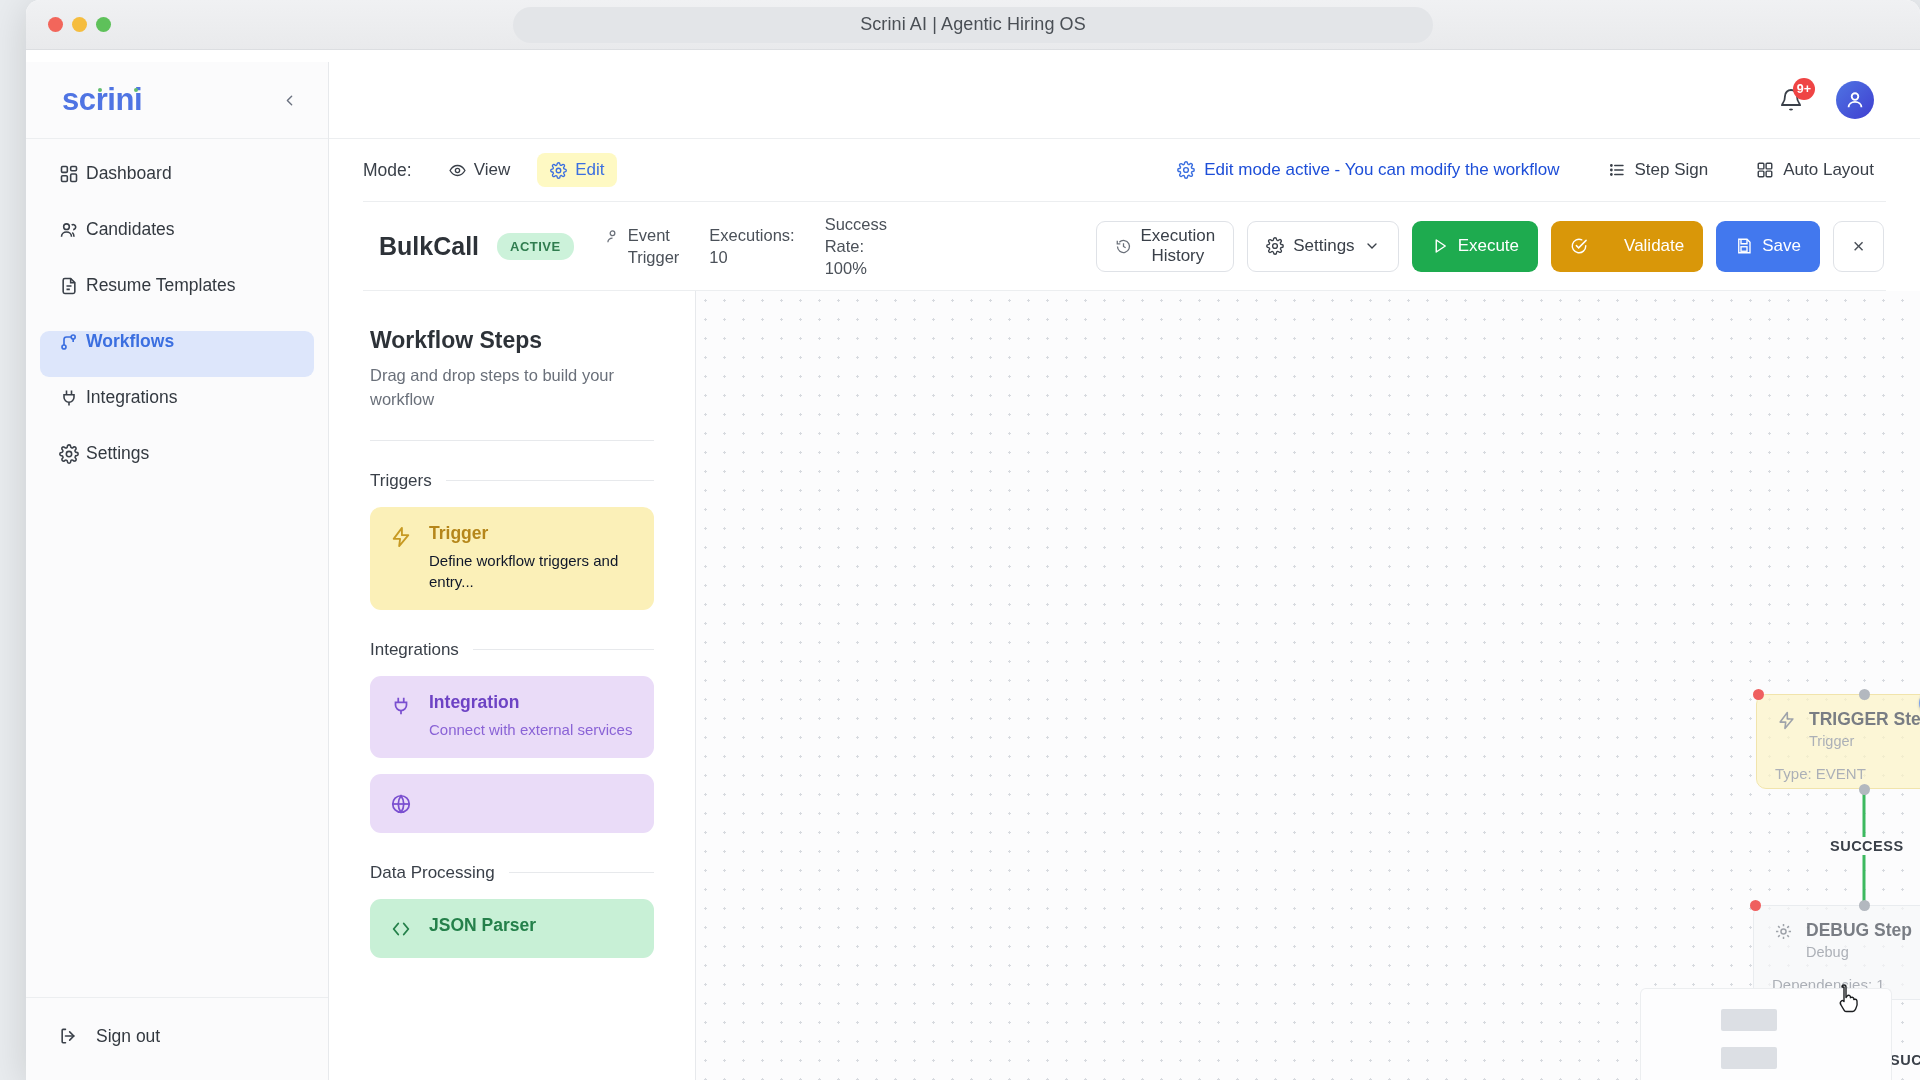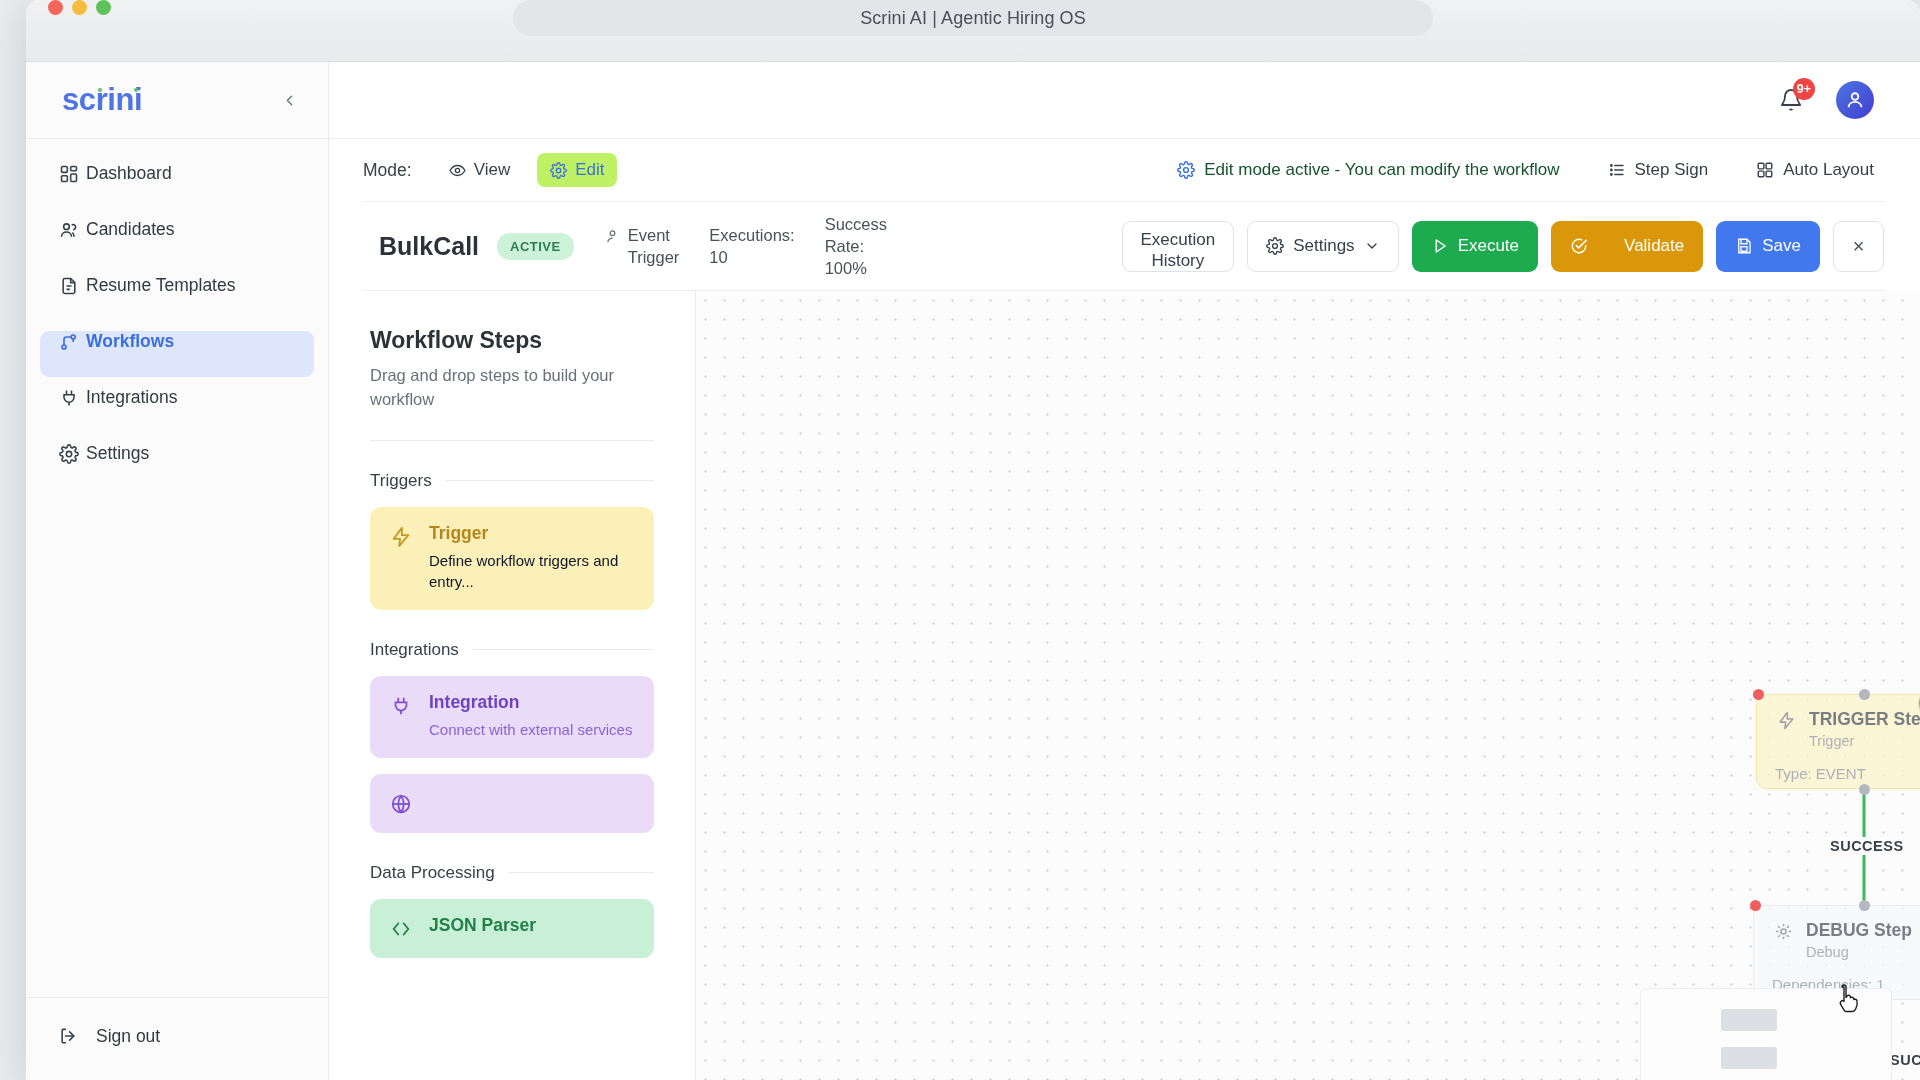--- a/index.html
+++ b/index.html
@@ -13,24 +13,24 @@
   
   #os-window {
     position: absolute; left: 26px; top: 0px;
     width: 1894px; height: 1080px;
     background: #ffffff;
     border-top-left-radius: 14px; border-top-right-radius: 14px;
     overflow: hidden;
     box-shadow: 0 6px 40px rgba(0,0,0,.14);
   }
   #titlebar {
-    position: relative; height: 62px;
+    position: relative; height: 50px;
     background: linear-gradient(#f0f1f3, #e9eaec);
     border-bottom: 1px solid #dcdee1;
-    display: flex; align-items: flex-start;
+    display: flex; align-items: center;
   }
   .traffic { display: flex; gap: 9px; margin-left: 22px; }
   .tl { width: 15px; height: 15px; border-radius: 50%; }
   .tl.red { background: #f2665b; }
   .tl.yellow { background: #f5bd3f; }
   .tl.green { background: #5ec15a; }
   #urlbar {
     position: absolute; left: 50%; transform: translateX(-50%);
     width: 920px; height: 36px; border-radius: 18px;
     background: #e3e5e8;
@@ -92,23 +92,23 @@
   }
 
   
   #modebar { height: 62px; display:flex; align-items:center; padding: 0 46px 0 34px; gap: 14px; }
   #modebar .label { font-size: 17.5px; color:#3a4049; margin-right: 10px; }
   .mode-btn {
     display:flex; align-items:center; gap:8px; height:34px; padding:0 13px;
     border:none; background:transparent; border-radius:8px;
     font-size:17px; color:#3a4049; cursor:pointer; font-family:inherit;
   }
-  .mode-btn.active { background:#bef264; color:#3b6fe0; }
+  .mode-btn.active { background:#fef9c3; color:#3b6fe0; }
   #modebar .spacer { flex:1; }
-  #edit-hint { display:flex; align-items:center; gap:9px; color:#14532d; font-size:17px; }
+  #edit-hint { display:flex; align-items:center; gap:9px; color:#1d4ed8; font-size:17px; }
   .tool-btn { display:flex; align-items:center; gap:9px; font-size:17px; color:#3a4049;
               background:none; border:none; cursor:pointer; font-family:inherit; margin-left:34px;}
 
   
   #wfheader {
     margin: 0 34px; border-top: 1px solid #eceef0; border-bottom: 1px solid #eceef0;
     height: 90px; display:flex; align-items:center; gap: 0px;
   }
   #wf-title { font-size: 25px; font-weight: 700; color:#2d3238; margin-left: 16px; }
   #wf-status {
@@ -122,21 +122,21 @@
   .btn {
     display:flex; align-items:center; justify-content:center; gap:9px;
     height:51px; padding:0 18px; border-radius:9px; font-size:17px;
     font-family:inherit; cursor:pointer; border:1px solid transparent; white-space:nowrap;
   }
   .btn.ghost { background:#fff; border-color:#dfe2e7; color:#3a4049; }
   .btn.exec { background:#1eab4f; color:#fff; }
   .btn.validate { background:#d99709; color:#fff;gap:36px; }
   .btn.save { background:#4278ee; color:#fff; }
   .btn.close { width:51px; padding:0; background:#fff; border-color:#dfe2e7; color:#4b5159; font-size:20px;}
-  #btn-history { flex-direction:column; gap:9px; line-height:1.2; }
+  #btn-history { flex-direction:row; gap:9px; line-height:1.2; }
   #btn-history .two { display:flex; flex-direction:column; align-items:center; }
 
   
   #body { flex:1; display:flex; min-height:0; }
   #steps-panel {
     width: 367px; flex:0 0 367px; border-right: 1px solid #e7e9ec;
     padding: 36px 41px 0 41px; overflow:hidden; background:#fff;
   }
   #steps-title { font-size: 23px; font-weight:700; color:#2d3238; }
   #steps-sub { font-size:16.5px; color:#6a707a; margin-top:10px; line-height:1.45; }

